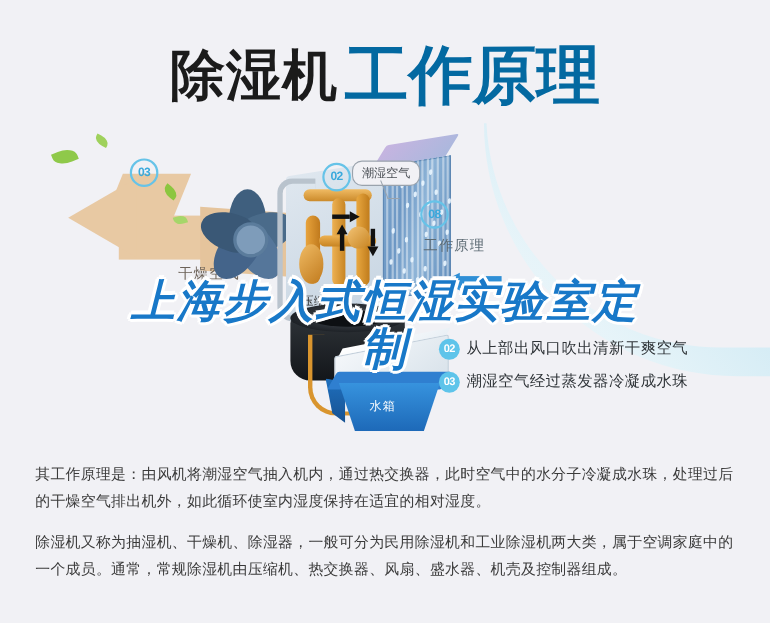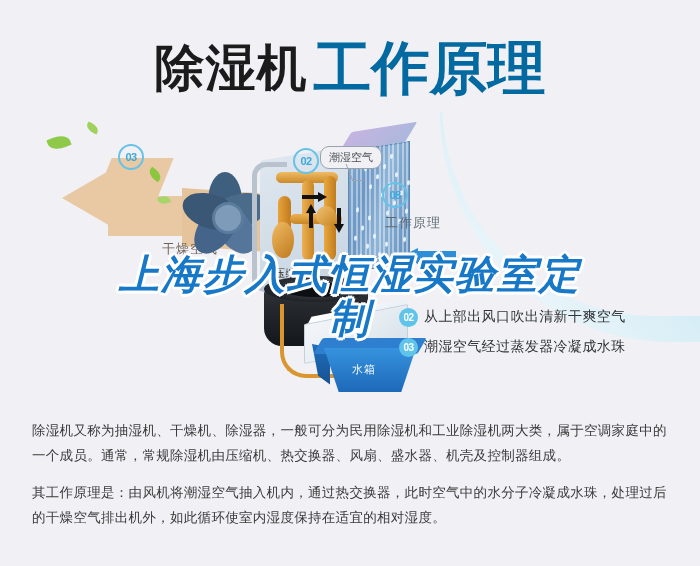--- a/index.html
+++ b/index.html
@@ -164,21 +164,21 @@
   
   .tray{
     position:absolute;left:52px;top:188px;width:104px;height:40px;
     background:linear-gradient(150deg,#f4f7fa,#d8e2ea);
     transform:skewY(-11deg);border-radius:2px;box-shadow:inset 0 0 0 1px #c4d0db;
   }
   .tray-lip{position:absolute;left:56px;top:182px;width:98px;height:12px;
     background:linear-gradient(150deg,#ffffff,#e7eef4);transform:skewY(-11deg) skewX(-30deg);}
 
   
-  .tank{position:absolute;left:66px;top:212px;width:104px;height:58px;}
+  .tank{position:absolute;left:50px;top:212px;width:104px;height:58px;}
   .tank-top{position:absolute;left:0;top:0;width:104px;height:16px;
     background:#2f7fd0;transform:skewX(-30deg);border-radius:2px;}
   .tank-front{position:absolute;left:6px;top:10px;width:92px;height:44px;
     background:linear-gradient(180deg,#3793de,#1d69b8);
     clip-path:polygon(0 0,100% 0,84% 100%,16% 100%);}
   .tank-side{position:absolute;left:-6px;top:6px;width:18px;height:44px;
     background:linear-gradient(180deg,#1f6fbd,#16508f);
     clip-path:polygon(0 0,100% 8%,100% 92%,34% 72%);}
   .tank-label{position:absolute;left:34px;top:24px;font-size:11px;color:#ffffff;letter-spacing:1px;}
 
@@ -383,17 +383,17 @@
     </div>
 
   </div>
 
   <div class="wm-top">
     <div>上海步入式恒湿实验室定</div>
     <div>制</div>
   </div>
 
   <div class="body-text">
+    <p class="para">其工作原理是：由风机将潮湿空气抽入机内，通过热交换器，此时空气中的水分子冷凝成水珠，处理过后的干燥空气排出机外，如此循环使室内湿度保持在适宜的相对湿度。</p>
     <p class="para">除湿机又称为抽湿机、干燥机、除湿器，一般可分为民用除湿机和工业除湿机两大类，属于空调家庭中的一个成员。通常，常规除湿机由压缩机、热交换器、风扇、盛水器、机壳及控制器组成。</p>
-    <p class="para">其工作原理是：由风机将潮湿空气抽入机内，通过热交换器，此时空气中的水分子冷凝成水珠，处理过后的干燥空气排出机外，如此循环使室内湿度保持在适宜的相对湿度。</p>
   </div>
 
 </div>
 
 </body></html>

